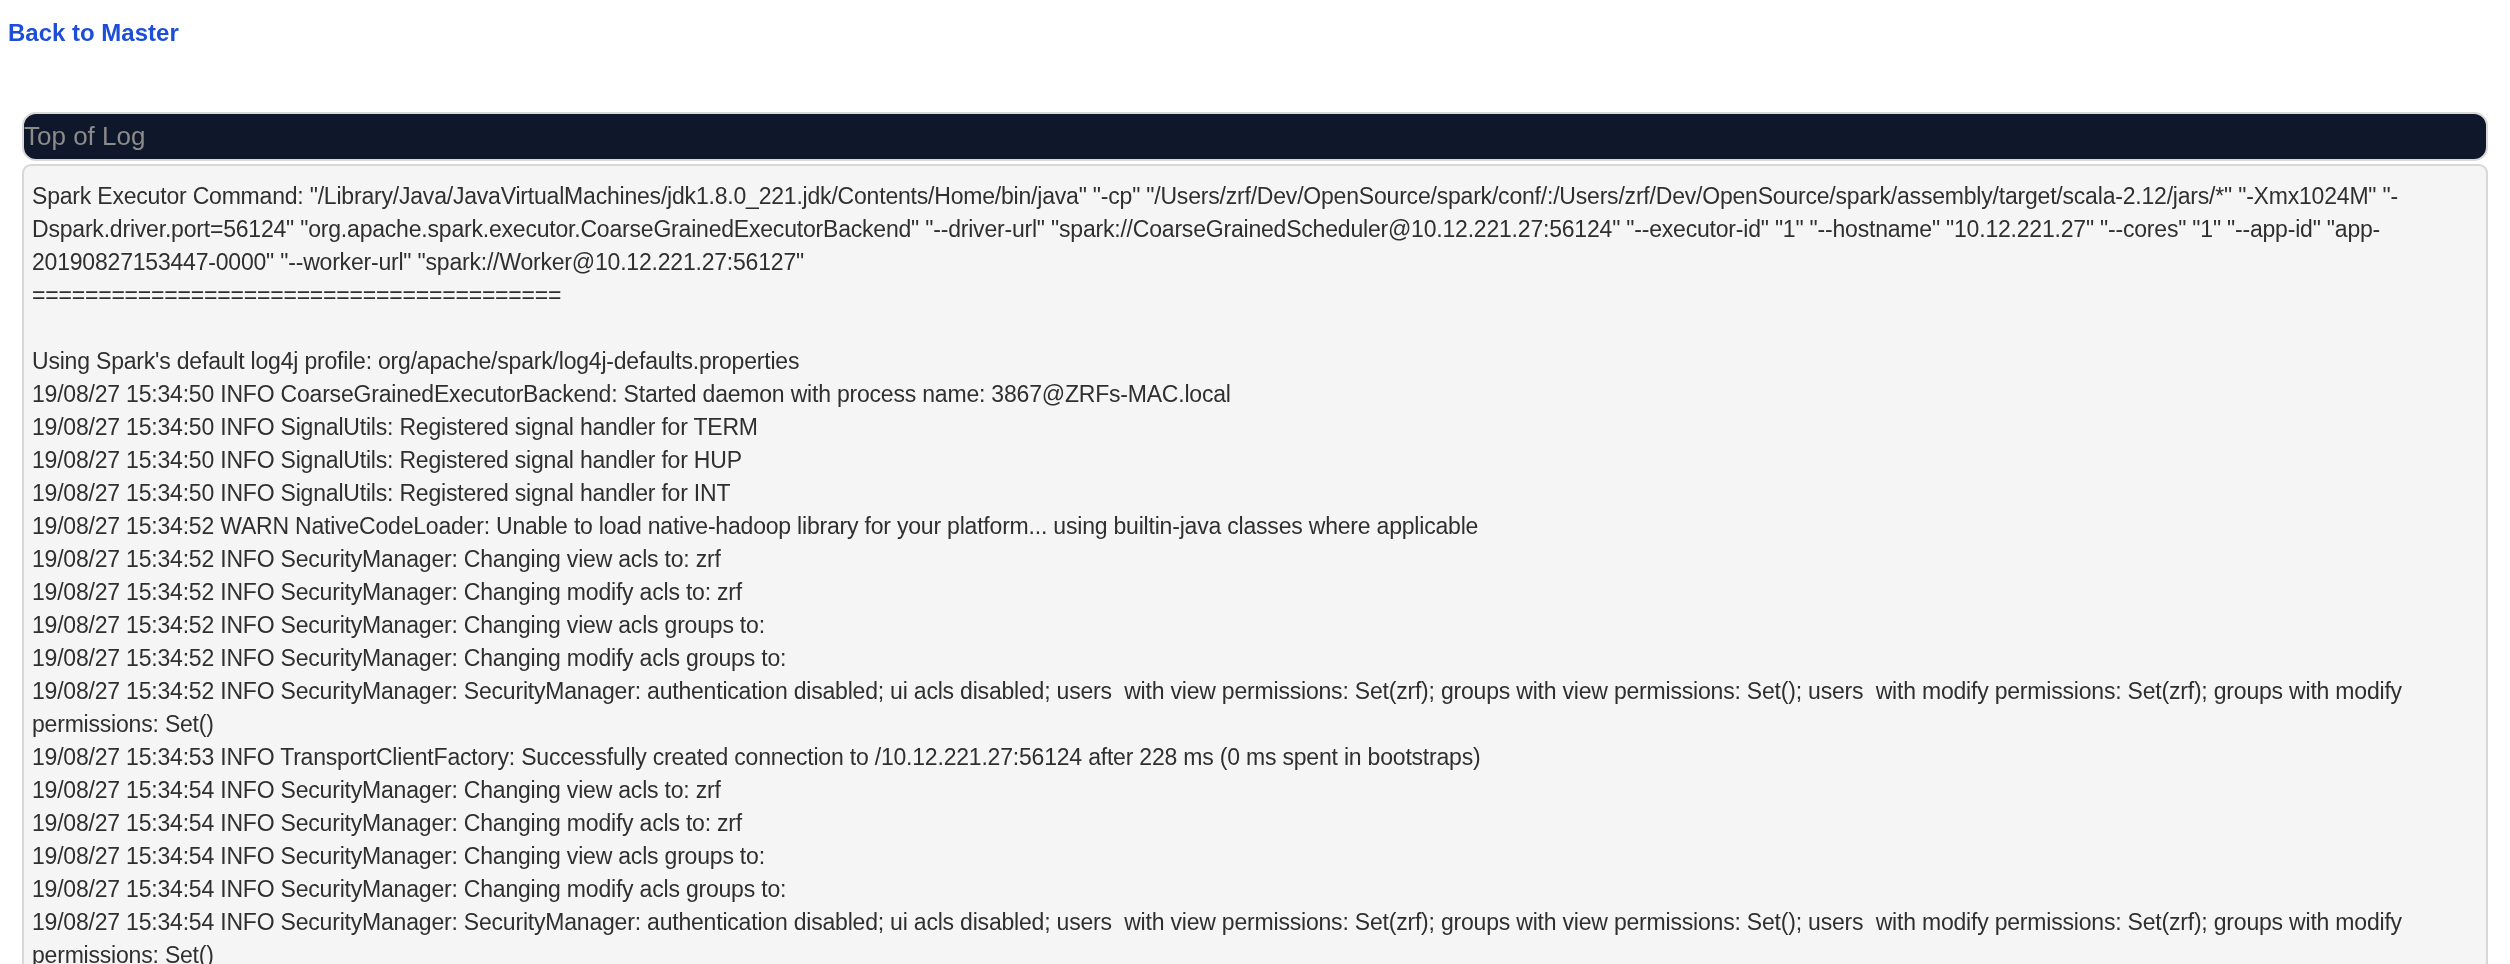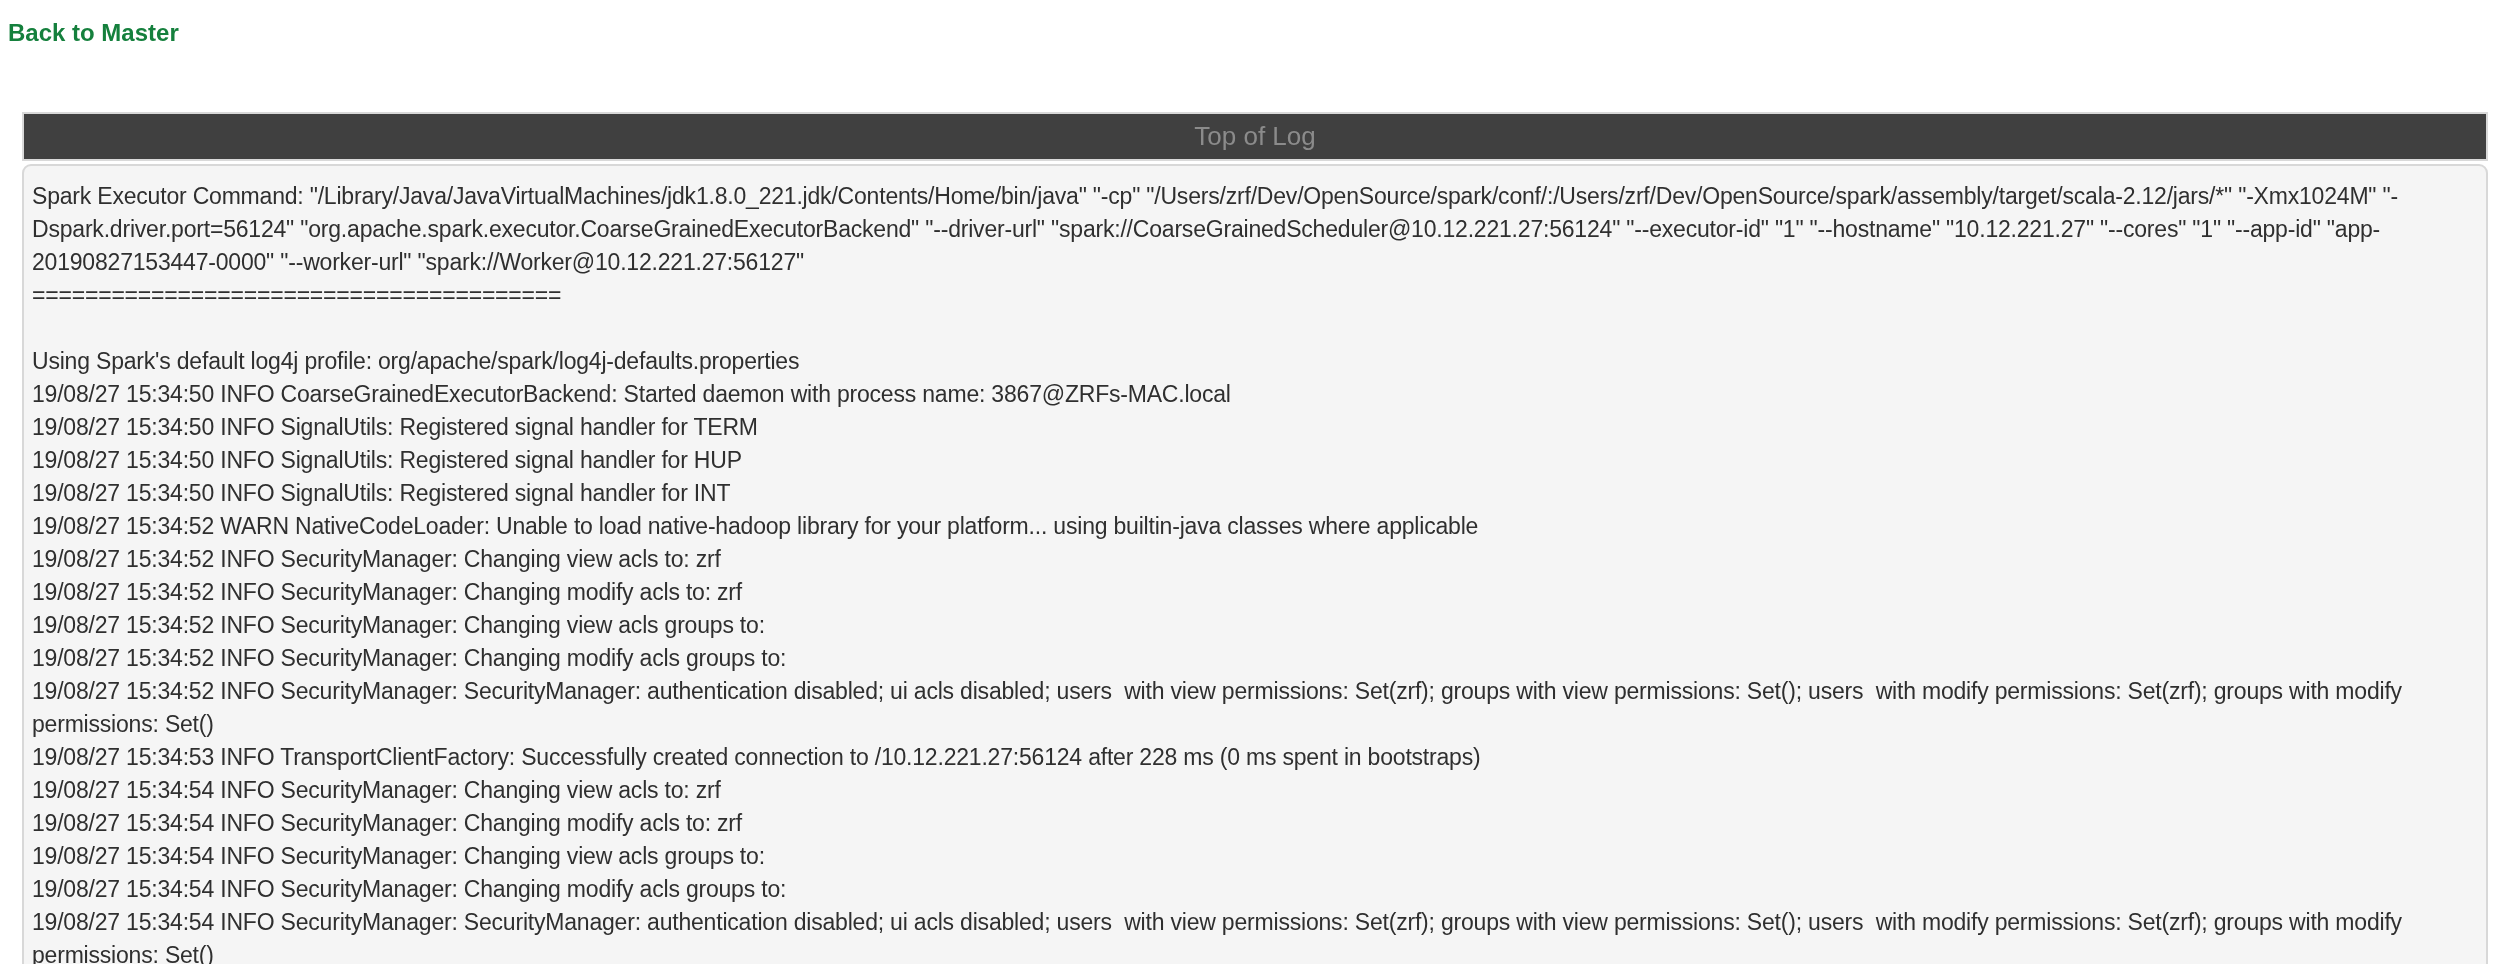--- a/index.html
+++ b/index.html
@@ -11,21 +11,21 @@
     font-family: "Liberation Sans", "DejaVu Sans", sans-serif;
   }
   .page {
     width: 2510px;
     height: 964px;
     position: relative;
     padding: 18px 22px 0 8px;
   }
   .back-link {
     display: inline-block;
-    color: #15803d;
+    color: #1d4ed8;
     font-size: 24px;
     font-weight: 700;
     line-height: 30px;
     text-decoration: none;
     cursor: pointer;
   }
   .byte-range {
     margin-top: 18px;
     color: #2e2e2e;
     font-size: 25px;
@@ -34,27 +34,26 @@
   }
   .log-wrap {
     position: absolute;
     left: 22px;
     top: 112px;
     width: 2466px;
   }
   .log-header {
     width: 100%;
     height: 49px;
-    background: #404040;
+    background: #0f172a;
     border: 2px solid #d9d9d9;
-    border-radius: 0;
+    border-radius: 14px;
     color: #8b8b8b;
     font-size: 26px;
     line-height: 45px;
-    text-align: center;
   }
   .log-box {
     margin-top: 3px;
     width: 100%;
     height: 860px; 
     background: #f5f5f5;
     border: 2px solid #d8d8d8;
     border-radius: 9px;
     padding: 14px 10px 14px 8px;
     overflow: hidden;

